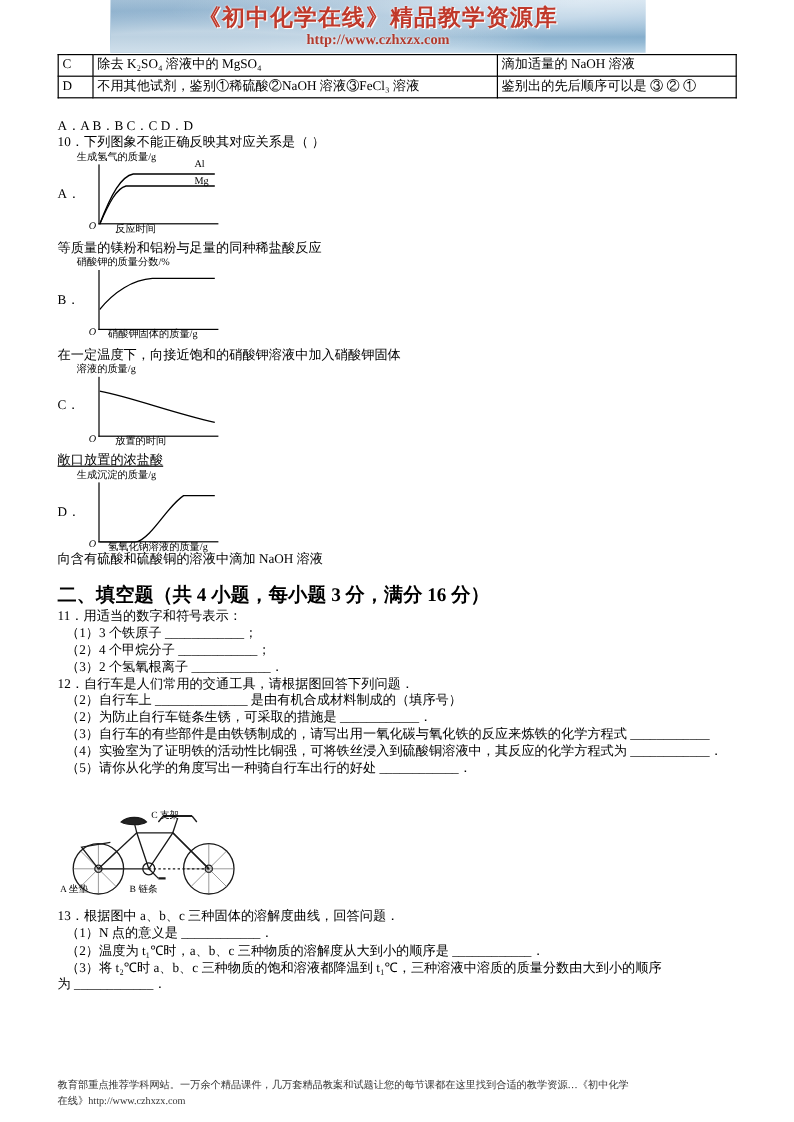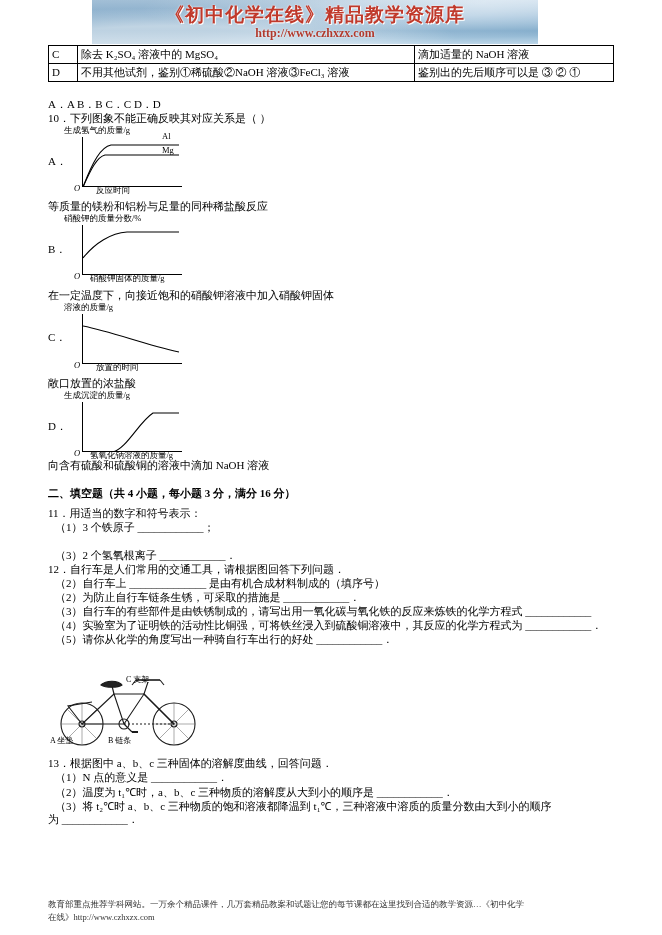--- a/index.html
+++ b/index.html
@@ -151,41 +151,42 @@
       <div class="axis-v" style="height:50px;"></div>
       <div class="axis-h" style="width:100px;"></div>
       <svg width="100" height="50" style="position:absolute; left:1px; top:0;">
         <path d="M0,12 C30,18 60,30 96,38" fill="none" stroke="#000" stroke-width="1.1"></path>
       </svg>
     </div>
     <div class="origin" style="left:26px; top:58px;">O</div>
     <div class="xtitle" style="left:48px; top:60px;">放置的时间</div>
   </div>
   <div class="ln" style="left:48px; top:330px;">C．</div>
-  <div class="ln" style="left:48px; top:376px;">敞口放置的浓盐酸</div>
+  <div class="ln" style="left:48px; top:376px;text-decoration:underline;">敞口放置的浓盐酸</div>
 
   <div class="figbox" style="left:48px; top:390px; width:200px; height:72px;">
     <div class="ytitle" style="left:16px; top:0px;">生成沉淀的质量/g</div>
     <div class="axisbox" style="left:34px; top:12px; width:100px; height:50px;">
       <div class="axis-v" style="height:50px;"></div>
       <div class="axis-h" style="width:100px;"></div>
       <svg width="100" height="50" style="position:absolute; left:1px; top:0;">
         <path d="M0,50 L30,50 C44,46 56,20 70,11 L96,11" fill="none" stroke="#000" stroke-width="1.1"></path>
       </svg>
     </div>
     <div class="origin" style="left:26px; top:58px;">O</div>
     <div class="xtitle" style="left:42px; top:60px;">氢氧化钠溶液的质量/g</div>
   </div>
   <div class="ln" style="left:48px; top:419px;">D．</div>
   <div class="ln" style="left:48px; top:458px;">向含有硫酸和硫酸铜的溶液中滴加 NaOH 溶液</div>
 
-  <div class="ln b" style="left:48px; top:486px; font-size:11px;">二、填空题（共 4 小题，每小题 3 分，满分 16 分）</div>
+  <div class="ln b" style="left:48px; top:486px; font-size:16px;">二、填空题（共 4 小题，每小题 3 分，满分 16 分）</div>
 
   <div class="ln" style="left:48px; top:506px;">11．用适当的数字和符号表示：</div>
   <div class="ln" style="left:55px; top:520px;">（1）3 个铁原子 ____________；</div>
+  <div class="ln" style="left:55px; top:534px;">（2）4 个甲烷分子 ____________；</div>
   <div class="ln" style="left:55px; top:548px;text-align:right;">（3）2 个氢氧根离子 ____________．</div>
 
   <div class="ln" style="left:48px; top:562px;">12．自行车是人们常用的交通工具，请根据图回答下列问题．</div>
   <div class="ln" style="left:55px; top:576px;">（2）自行车上 ______________ 是由有机合成材料制成的（填序号）</div>
   <div class="ln" style="left:55px; top:590px;">（2）为防止自行车链条生锈，可采取的措施是 ____________．</div>
   <div class="ln" style="left:55px; top:604px;">（3）自行车的有些部件是由铁锈制成的，请写出用一氧化碳与氧化铁的反应来炼铁的化学方程式 ____________</div>
   <div class="ln" style="left:55px; top:618px;">（4）实验室为了证明铁的活动性比铜强，可将铁丝浸入到硫酸铜溶液中，其反应的化学方程式为 ____________．</div>
   <div class="ln" style="left:55px; top:632px;">（5）请你从化学的角度写出一种骑自行车出行的好处 ____________．</div>
 
   <div class="bike">

